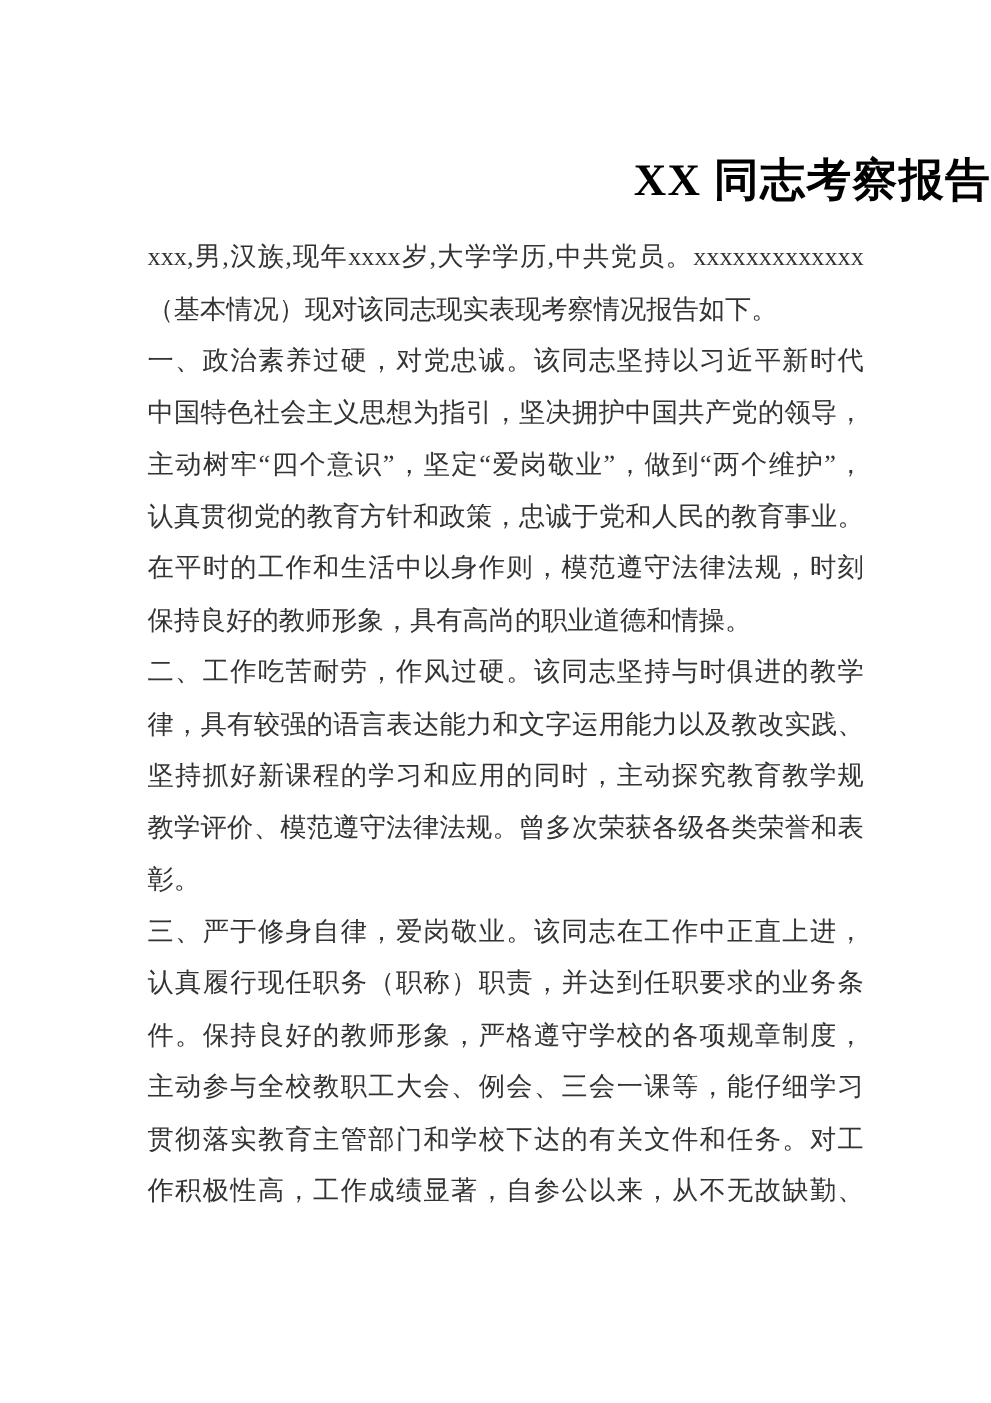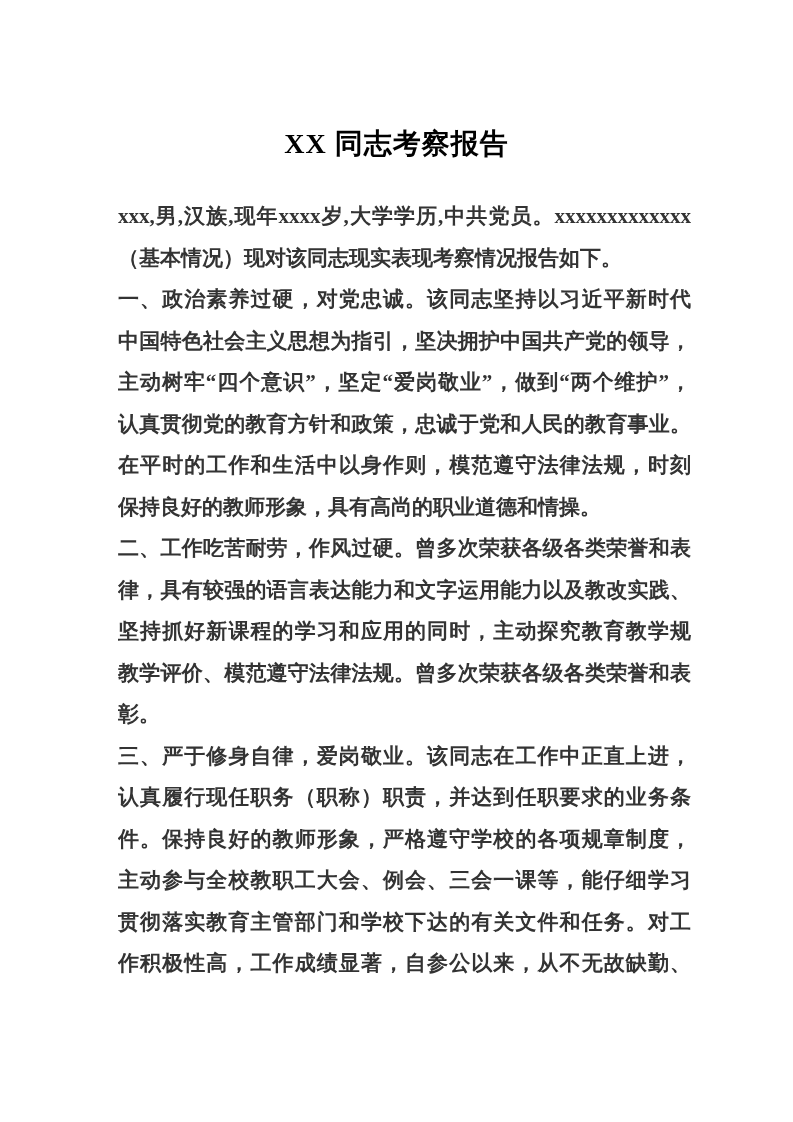--- a/index.html
+++ b/index.html
@@ -10,33 +10,32 @@
   .page {
     position: relative;
     width: 793px;
     height: 1122px;
     background: #ffffff;
     overflow: hidden;
     font-family: "Liberation Serif", "DejaVu Serif", serif;
   }
   .doc-title {
     margin: 124px 0 16px 0;
-    text-align: center;
-    font-size: 28px;
+    text-align: right;
+    font-size: 36px;
     line-height: 40px;
     font-weight: bold;
     color: #000000;
     letter-spacing: 1px;
     font-family: "Liberation Serif", "DejaVu Serif", serif;
   }
   .doc-body {
-    margin-top: 32px;
+    margin-top: 21px;
     margin-left: 118px;
     width: 573px;
-    font-weight: bold;
   }
   .line {
     margin: 0;
     padding: 0;
     font-size: 21px;
     line-height: 41.5px;
     height: 41.5px;
     color: #333333;
     overflow: hidden;
   }
@@ -63,21 +62,21 @@
     <p class="line j">xxx,男,汉族,现年xxxx岁,大学学历,中共党员。xxxxxxxxxxxxx</p>
     <p class="line last">（基本情况）现对该同志现实表现考察情况报告如下。</p>
 
     <p class="line j">一、政治素养过硬，对党忠诚。该同志坚持以习近平新时代</p>
     <p class="line j">中国特色社会主义思想为指引，坚决拥护中国共产党的领导，</p>
     <p class="line j">主动树牢“四个意识”，坚定“爱岗敬业”，做到“两个维护”，</p>
     <p class="line j">认真贯彻党的教育方针和政策，忠诚于党和人民的教育事业。</p>
     <p class="line j">在平时的工作和生活中以身作则，模范遵守法律法规，时刻</p>
     <p class="line last">保持良好的教师形象，具有高尚的职业道德和情操。</p>
 
-    <p class="line j">二、工作吃苦耐劳，作风过硬。曾多次荣获各级各类荣誉和表</p>
+    <p class="line j">二、工作吃苦耐劳，作风过硬。该同志坚持与时俱进的教学</p>
     <p class="line j">律，具有较强的语言表达能力和文字运用能力以及教改实践、</p>
     <p class="line j">坚持抓好新课程的学习和应用的同时，主动探究教育教学规</p>
     <p class="line j">教学评价、模范遵守法律法规。曾多次荣获各级各类荣誉和表</p>
     <p class="line last">彰。</p>
 
     <p class="line j">三、严于修身自律，爱岗敬业。该同志在工作中正直上进，</p>
     <p class="line j">认真履行现任职务（职称）职责，并达到任职要求的业务条</p>
     <p class="line j">件。保持良好的教师形象，严格遵守学校的各项规章制度，</p>
     <p class="line j">主动参与全校教职工大会、例会、三会一课等，能仔细学习</p>
     <p class="line j">贯彻落实教育主管部门和学校下达的有关文件和任务。对工</p>

